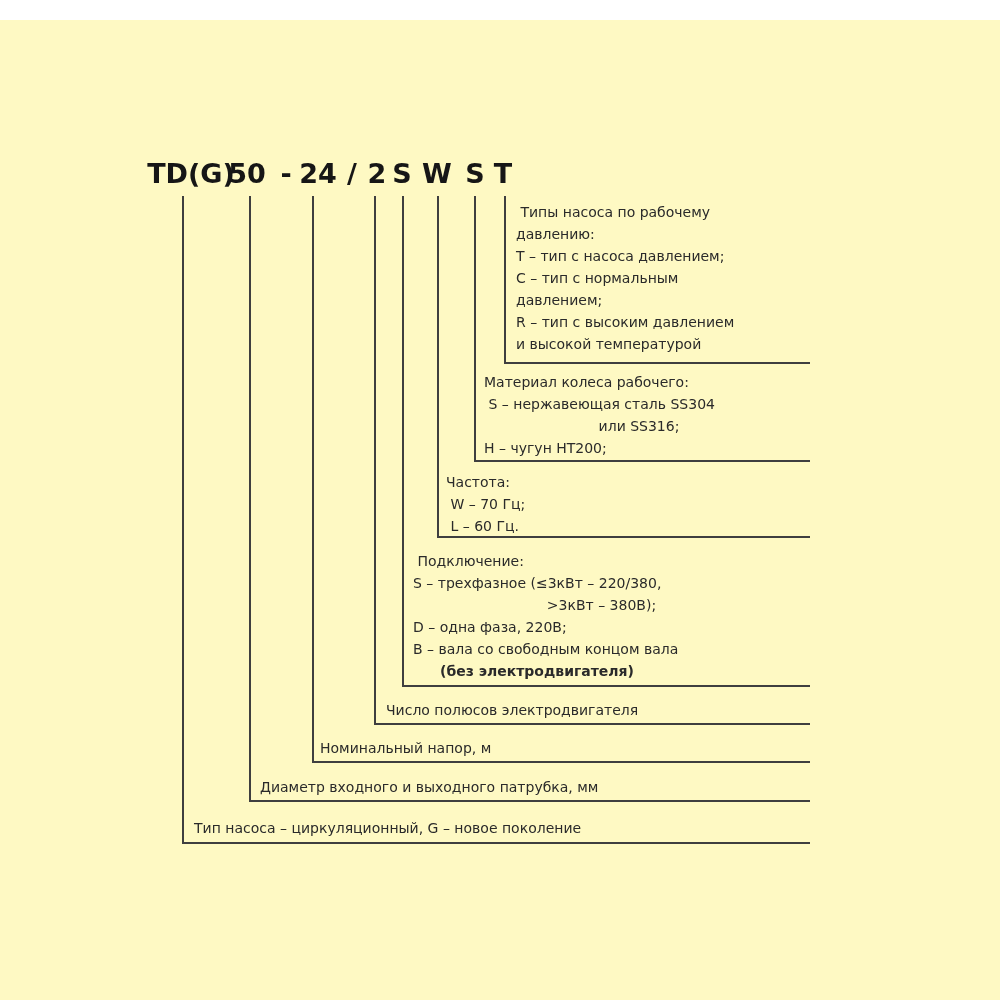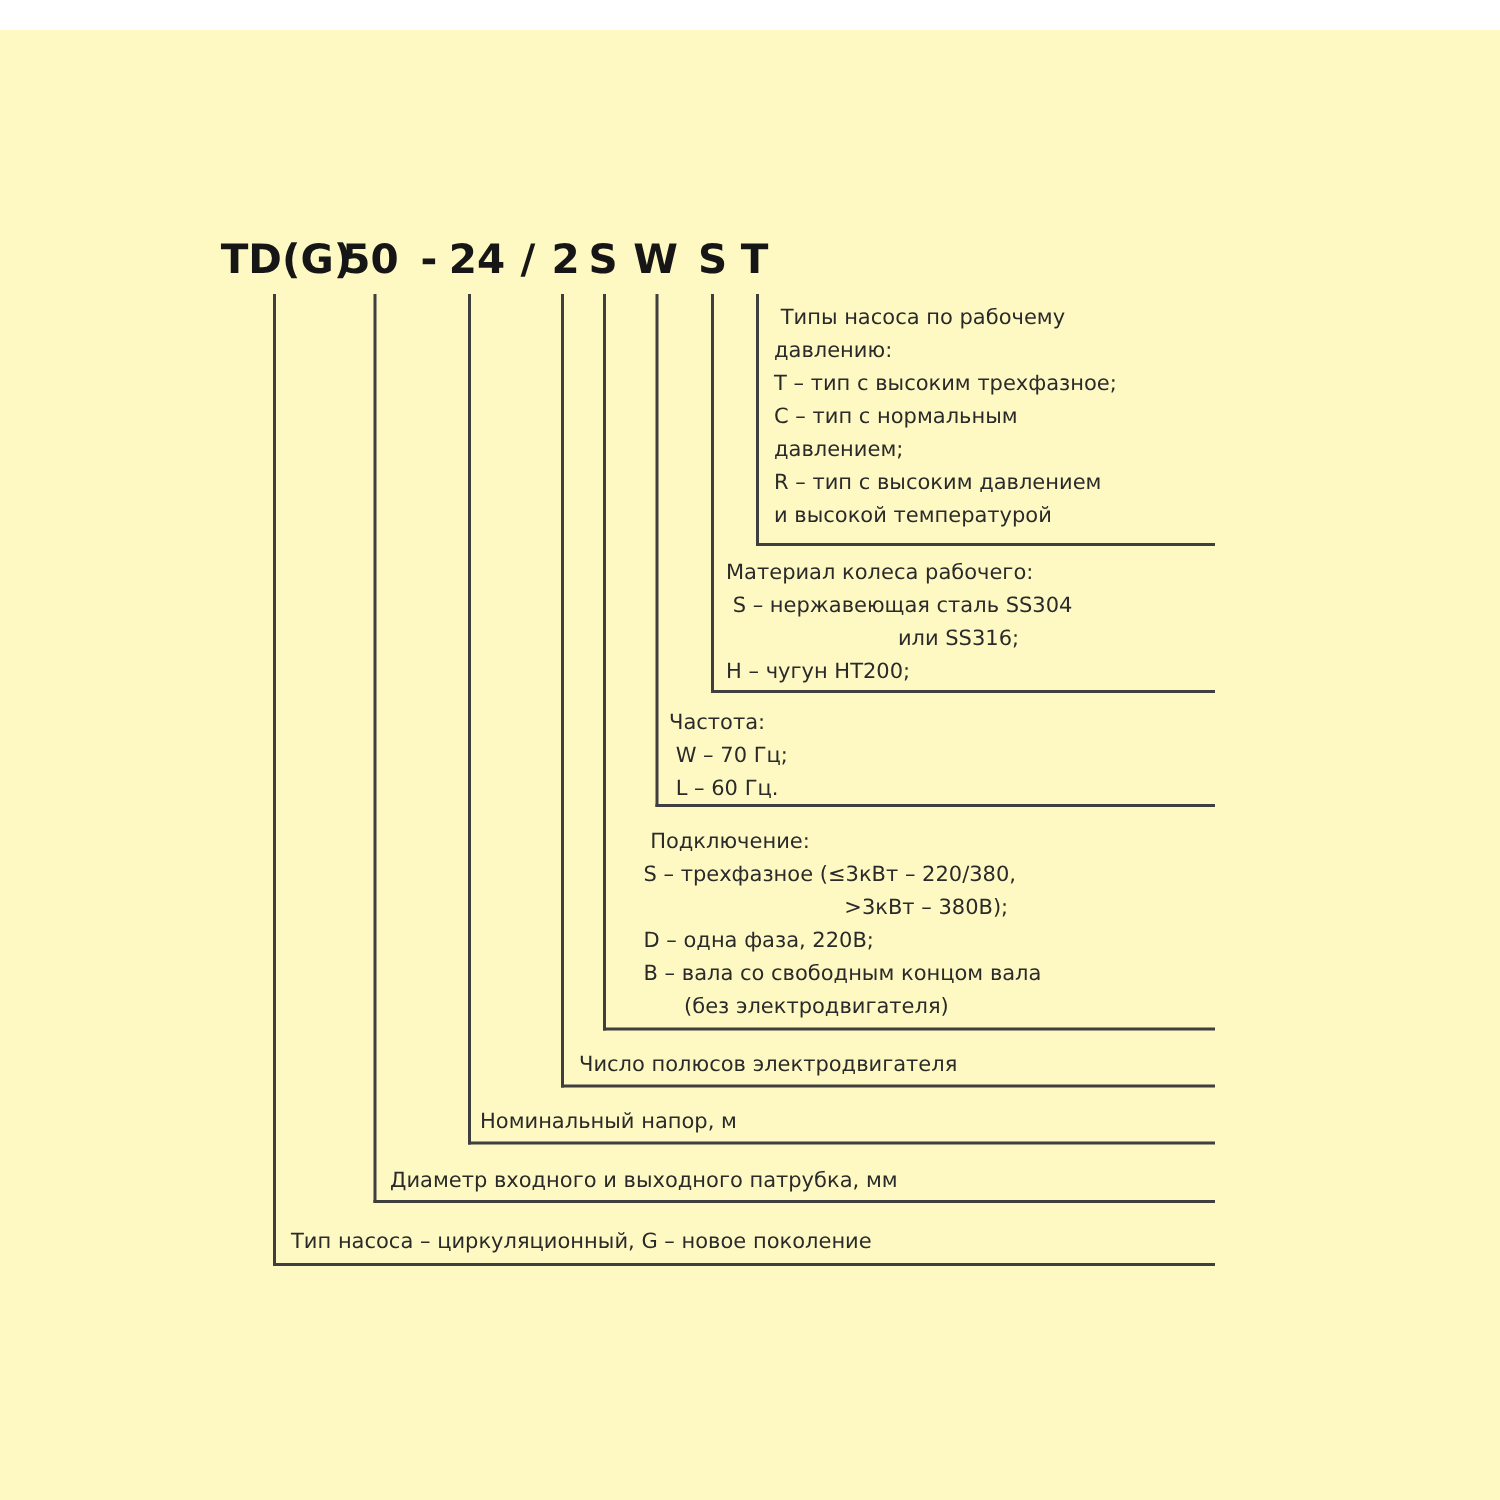--- a/index.html
+++ b/index.html
@@ -34,21 +34,21 @@
     background: #3f3f3f;
   }
   .tblock {
     position: absolute;
     font-size: 14px;
     line-height: 22px;
     color: #2a2a2a;
   }
   .tline { white-space: pre-wrap; }
   .align-right { text-align: center; }
-  .indent-1 { padding-left: 27px; }
+  .indent-1 { padding-left: 27px; font-weight: bold; }
 </style>
 </head>
 <body>
 
 <div class="canvas">
 
   <span class="code-part" style="left:191px">TD(G)</span>
   <span class="code-part" style="left:247px">50</span>
   <span class="code-part" style="left:286px">-</span>
   <span class="code-part" style="left:318px">24</span>
@@ -73,41 +73,41 @@
   <div class="hline" style="left:437px;top:516px;width:373px"></div>
   <div class="hline" style="left:402px;top:665px;width:408px"></div>
   <div class="hline" style="left:374px;top:703px;width:436px"></div>
   <div class="hline" style="left:312px;top:741px;width:498px"></div>
   <div class="hline" style="left:249px;top:780px;width:561px"></div>
   <div class="hline" style="left:182px;top:822px;width:628px"></div>
 
   <div class="tblock" style="left:516px;top:181px;width:306px">
     <div class="tline"> Типы насоса по рабочему</div>
     <div class="tline">давлению:</div>
-    <div class="tline">Т – тип с высоким трехфазное;</div>
+    <div class="tline">Т – тип с насоса давлением;</div>
     <div class="tline">С – тип с нормальным</div>
     <div class="tline">давлением;</div>
     <div class="tline">R – тип с высоким давлением</div>
     <div class="tline">и высокой температурой</div>
   </div>
 
   <div class="tblock" style="left:484px;top:351px;width:310px">
     <div class="tline">Материал колеса рабочего:</div>
     <div class="tline"> S – нержавеющая сталь SS304</div>
     <div class="tline align-right">или SS316;</div>
     <div class="tline">H – чугун HT200;</div>
   </div>
 
   <div class="tblock" style="left:446px;top:451px;width:220px">
     <div class="tline">Частота:</div>
     <div class="tline"> W – 70 Гц;</div>
     <div class="tline"> L – 60 Гц.</div>
   </div>
 
-  <div class="tblock" style="left:429px;top:530px;width:377px">
+  <div class="tblock" style="left:413px;top:530px;width:377px">
     <div class="tline"> Подключение:</div>
     <div class="tline">S – трехфазное (≤3кВт – 220/380,</div>
     <div class="tline align-right">&gt;3кВт – 380В);</div>
     <div class="tline">D – одна фаза, 220В;</div>
     <div class="tline">B – вала со свободным концом вала</div>
     <div class="tline indent-1">(без электродвигателя)</div>
   </div>
 
   <div class="tblock" style="left:386px;top:679px">
     <div class="tline">Число полюсов электродвигателя</div>

